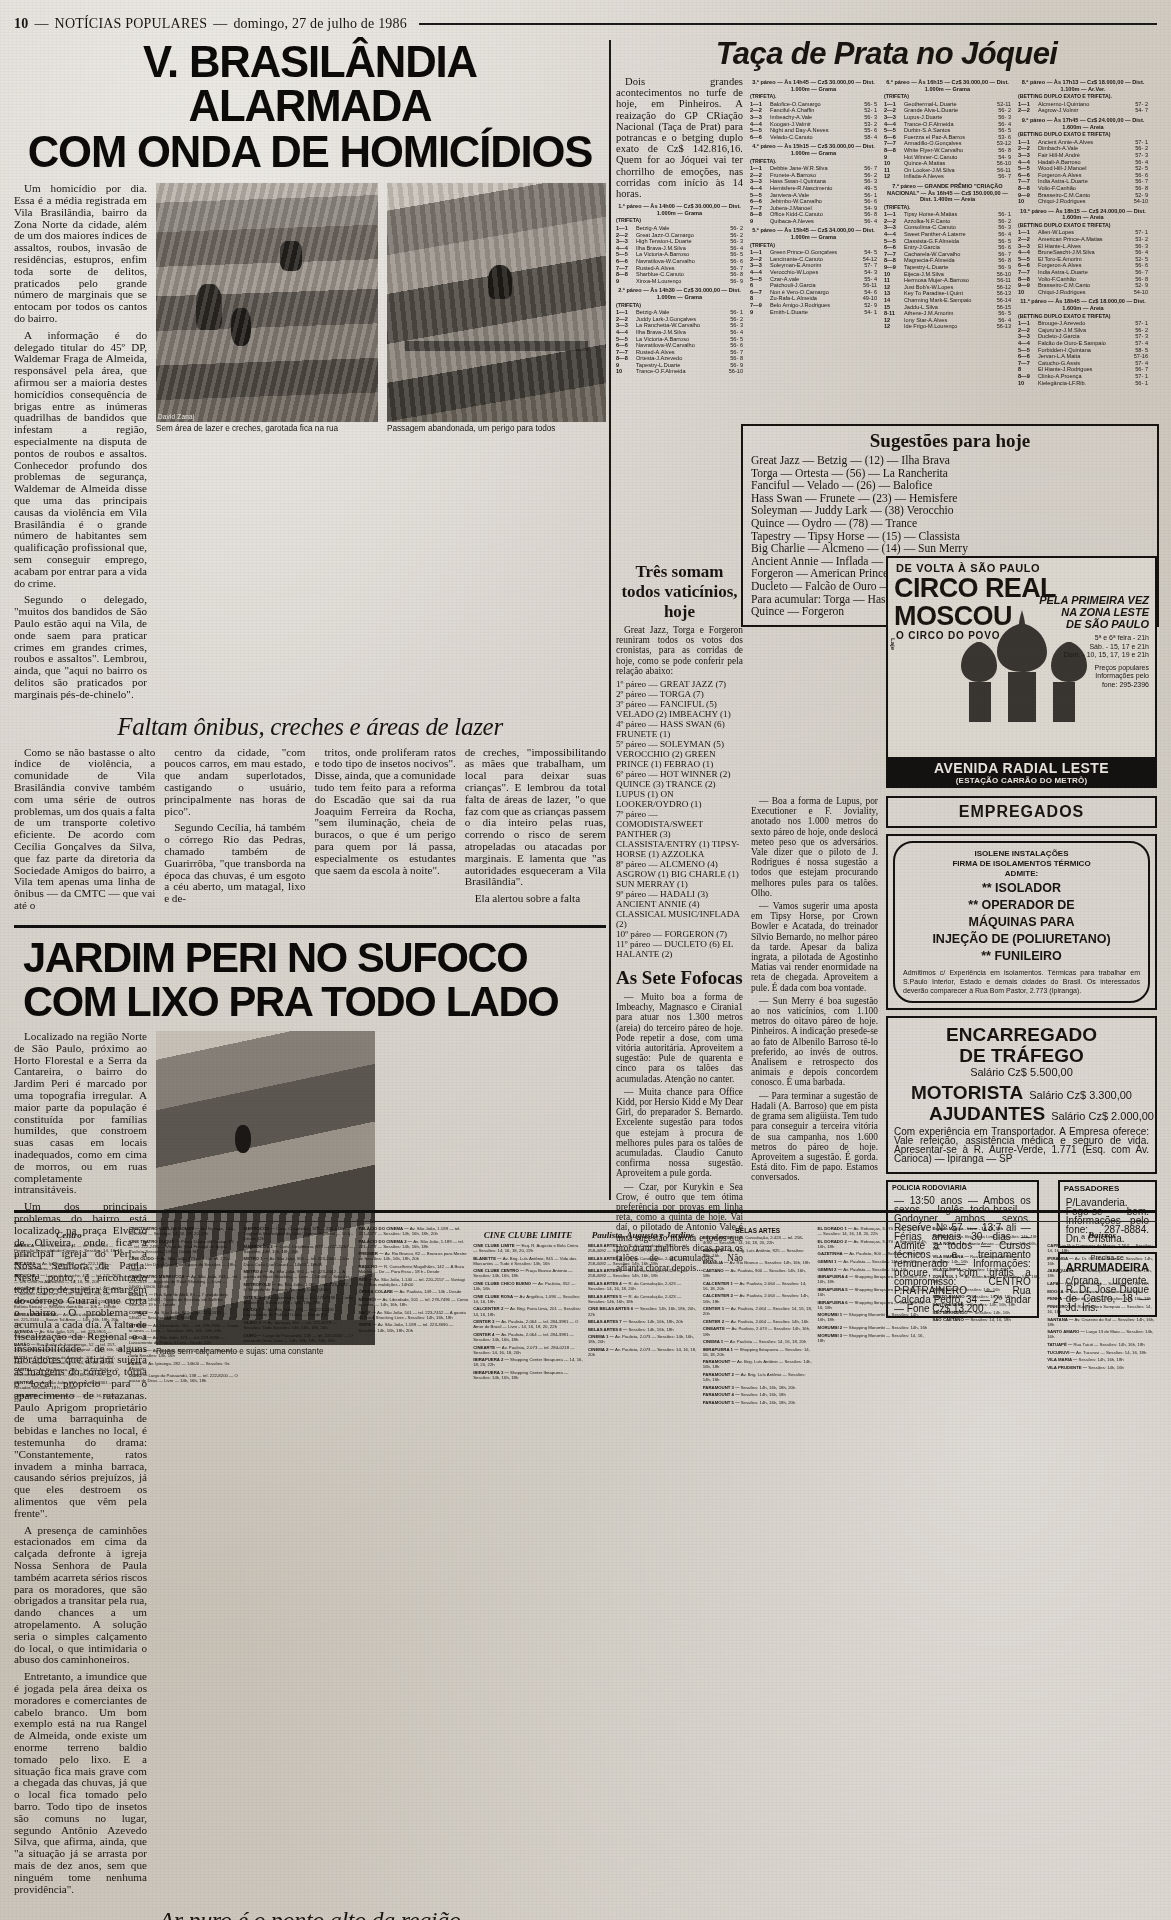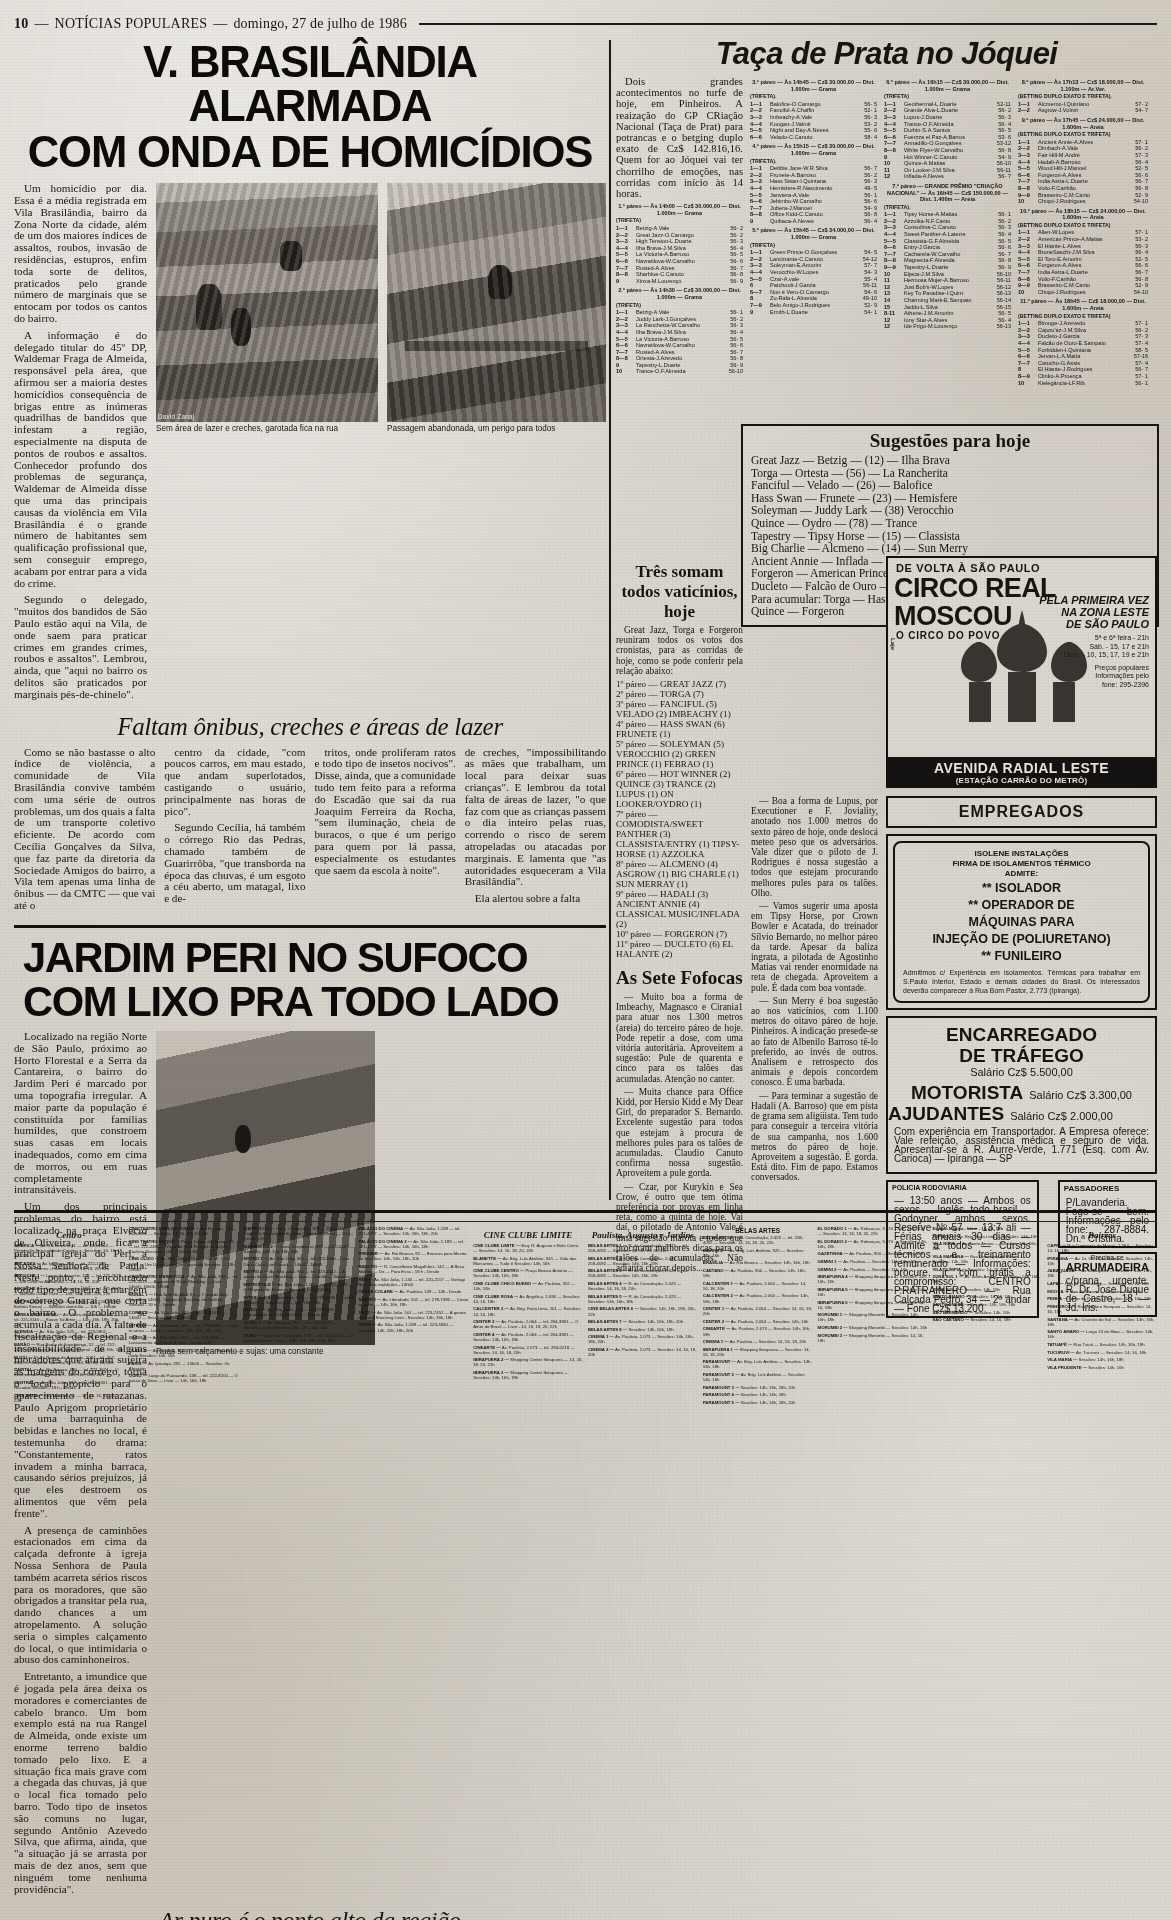--- a/index.html
+++ b/index.html
@@ -156,21 +156,21 @@
   .ad-circus .band{
     position:absolute;left:0;right:0;bottom:0;background:#141210;color:#e9e5de;
     text-align:center;font-weight:900;font-size:14px;letter-spacing:.4px;padding:3px 0 1px;
   }
   .ad-circus .band small{display:block;font-size:8px;font-weight:700;letter-spacing:.2px;}
   .domes{position:absolute;left:50%;top:44px;transform:translateX(-50%);opacity:.85;}
 
   .ad-box{border:2px solid #141210;background:rgba(255,255,255,.12);text-align:center;font-family:"Liberation Sans", sans-serif;}
   .ad-box .t{font-size:16px;font-weight:700;letter-spacing:1px;padding:5px 0;}
   .ad-round{
-    border:2px solid #141210;border-radius:8px;margin:5px;padding:6px 8px;
+    border:2px solid #141210;border-radius:20px;margin:5px;padding:6px 8px;
     font-family:"Liberation Sans", sans-serif;text-align:center;
   }
   .ad-round .h{font-size:8px;font-weight:700;line-height:10px;}
   .ad-round .big{font-size:12.5px;font-weight:700;line-height:15px;margin-top:2px;}
   .ad-round .p{font-size:7px;line-height:9px;text-align:justify;margin-top:4px;}
   .ad-title{font-family:"Liberation Sans", sans-serif;font-size:19px;font-weight:700;text-align:center;line-height:21px;}
   .ad-sub{font-family:"Liberation Sans", sans-serif;font-size:11px;text-align:center;}
   .ad-p{font-family:"Liberation Sans", sans-serif;font-size:10px;line-height:9px;text-align:justify;padding:3px 6px;}
 
   
@@ -966,21 +966,21 @@
         </div>
 
         <div class="ad-box" style="margin-top:6px;padding:6px 0;">
           <div class="ad-title">ENCARREGADO</div>
           <div class="ad-title">DE TRÁFEGO</div>
           <div class="ad-sub">Salário Cz$ 5.500,00</div>
           <div style="display:flex;align-items:baseline;justify-content:center;gap:6px;margin-top:4px;">
             <span class="ad-title">MOTORISTA</span>
             <span class="ad-sub">Salário Cz$ 3.300,00</span>
           </div>
-          <div style="display:flex;align-items:baseline;justify-content:flex-start;gap:6px;">
+          <div style="display:flex;align-items:baseline;justify-content:center;gap:6px;padding-left:40px;">
             <span class="ad-title">AJUDANTES</span>
             <span class="ad-sub">Salário Cz$ 2.000,00</span>
           </div>
           <div class="ad-p">Com experiência em Transportador. A Empresa oferece: Vale refeição, assistência médica e seguro de vida. Apresentar-se à R. Aurre-Verde, 1.771 (Esq. com Av. Carioca) — Ipiranga — SP</div>
         </div>
 
         <div style="display:flex;gap:5px;margin-top:6px;">
           <div class="ad-box" style="flex:1.5;text-align:left;">
             <div style="font-size:7px;font-weight:700;padding:2px 4px;">POLICIA RODOVIARIA</div>
             <div class="ad-p">— 13:50 anos — Ambos os sexos — Inglês. todo brasil — Godoyner ambos sexos. Reserve Nº 57 — 13:7 ali — Férias anuais 30 dias — Admite a todos — Cursos técnicos e treinamento remunerado — Informações: procure, ir com grátis a compromisso: CENTRO P.RATRAINERO — Rua Calçada Pedro, 34 — 2º andar — Fone Cz$ 13.200</div>

